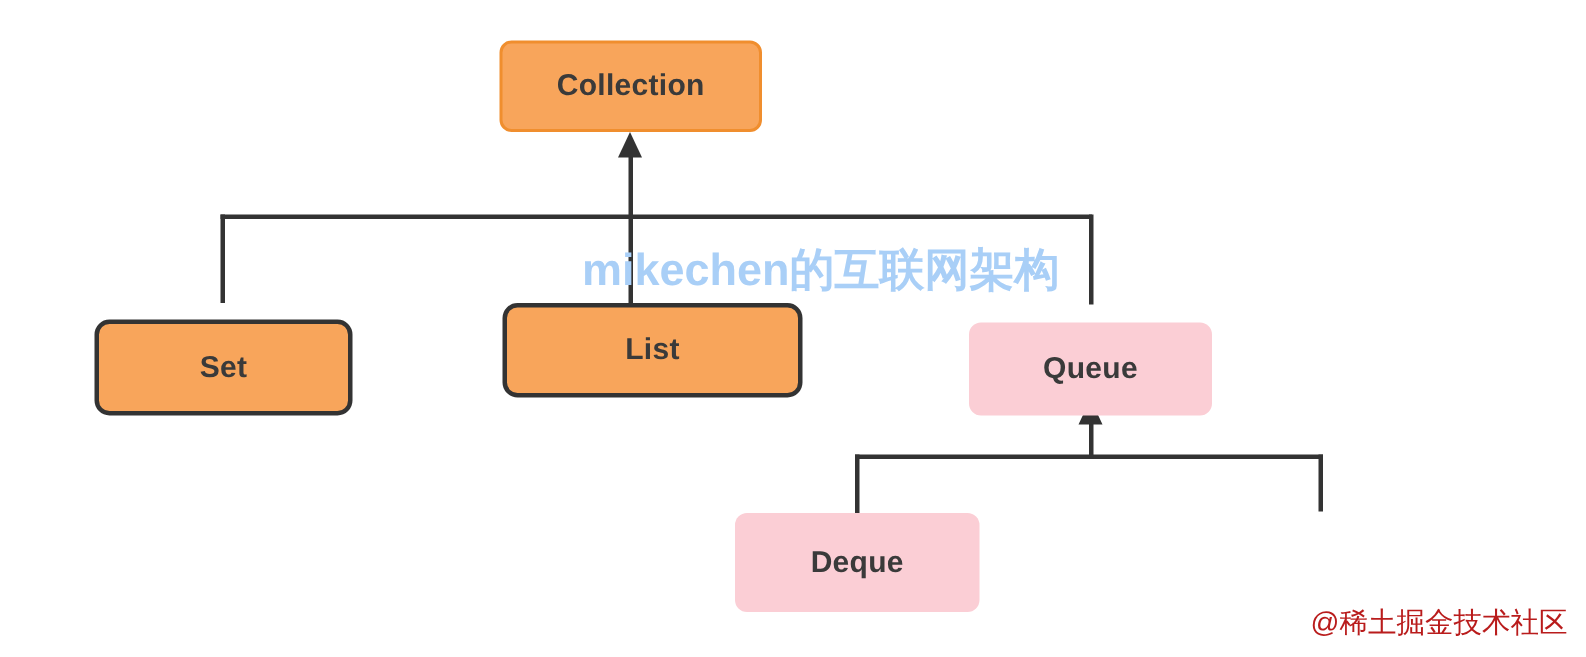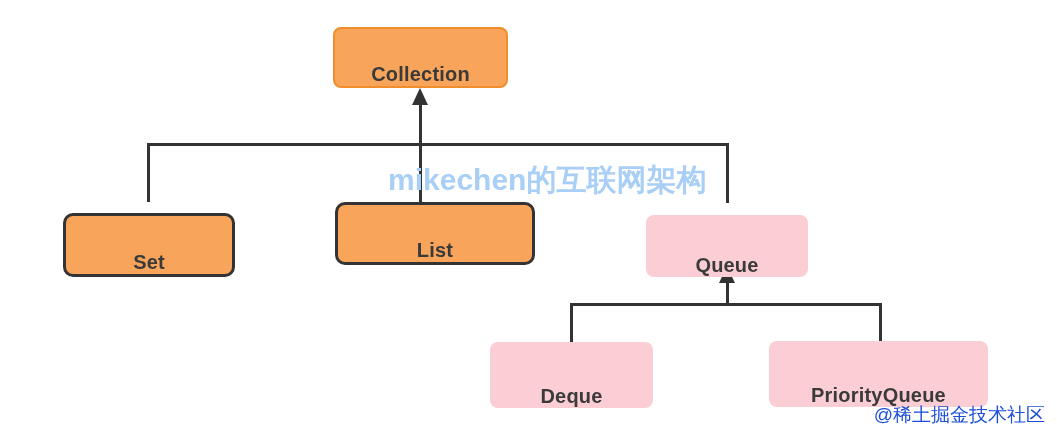--- a/index.html
+++ b/index.html
@@ -5,21 +5,21 @@
   html,body{margin:0;padding:0;background:#ffffff;}
   #stage{
     position:relative;
     width:1057px;height:438px;
     background:#ffffff;
     overflow:hidden;
     font-family:"Liberation Sans","DejaVu Sans",sans-serif;
   }
   .node{
     position:absolute;
-    display:flex;align-items:flex-end;justify-content:center;
+    display:flex;align-items:center;justify-content:center;
     box-sizing:border-box;
     font-weight:bold;
     font-size:20px;
     color:#3a3a3a;
     letter-spacing:0.2px;
   }
   .node-orange-plain{
     background:#f8a55b;
     border:2.5px solid #f08e2e;
     border-radius:8px;
@@ -52,21 +52,21 @@
     text-align:left;
     font-size:30px;
     font-weight:bold;
     color:#a9cff7;
     white-space:nowrap;
   }
   .watermark-gray{
     position:absolute;
     right:12px;top:402px;
     font-size:19px;
-    color:#1d4ed8;
+    color:#b91c1c;
     white-space:nowrap;
   }
 
   
   #node-collection{left:333px;top:27px;width:175px;height:61px;}
   #node-set{left:63px;top:202px;width:172px;height:64px;margin-top:11px;}
   #node-list{left:335px;top:202px;width:200px;height:63px;}
   #node-queue{left:646px;top:215px;width:162px;height:62px;}
   #node-deque{left:490px;top:342px;width:163px;height:66px;}
   #node-priorityqueue{left:769px;top:341px;width:219px;height:66px;}
@@ -117,19 +117,16 @@
   </div>
 
   <div class="node node-pink" id="node-queue">
     <span>Queue</span>
   </div>
 
   <div class="node node-pink" id="node-deque">
     <span>Deque</span>
   </div>
 
-  <div class="node node-pink" id="node-priorityqueue">
-    <span>PriorityQueue</span>
-  </div>
 
   <div class="watermark-gray">@稀土掘金技术社区</div>
 
 </div>
 
 </body></html>

